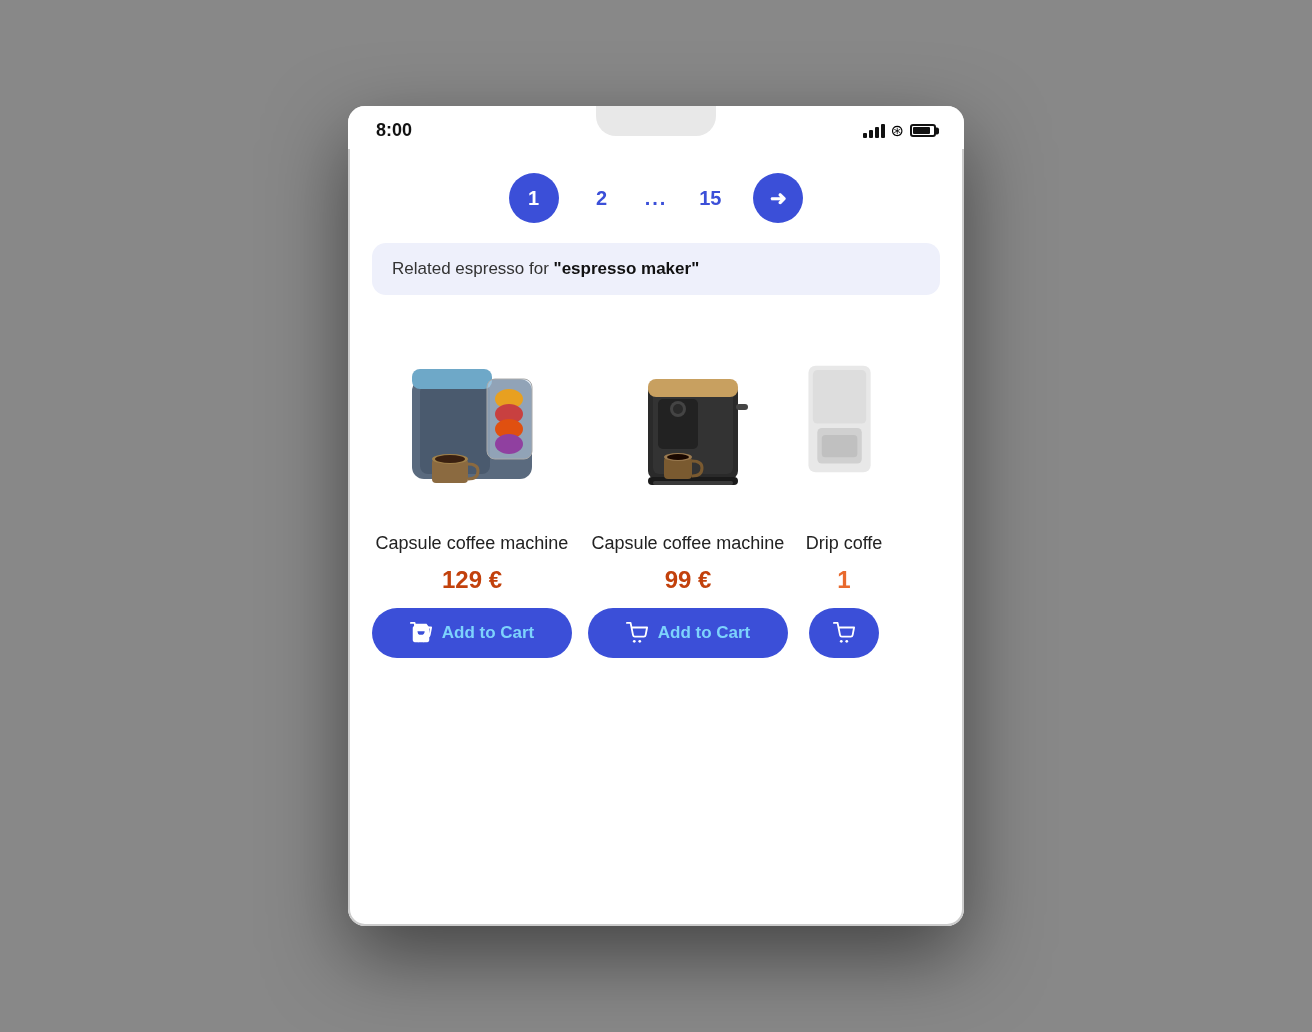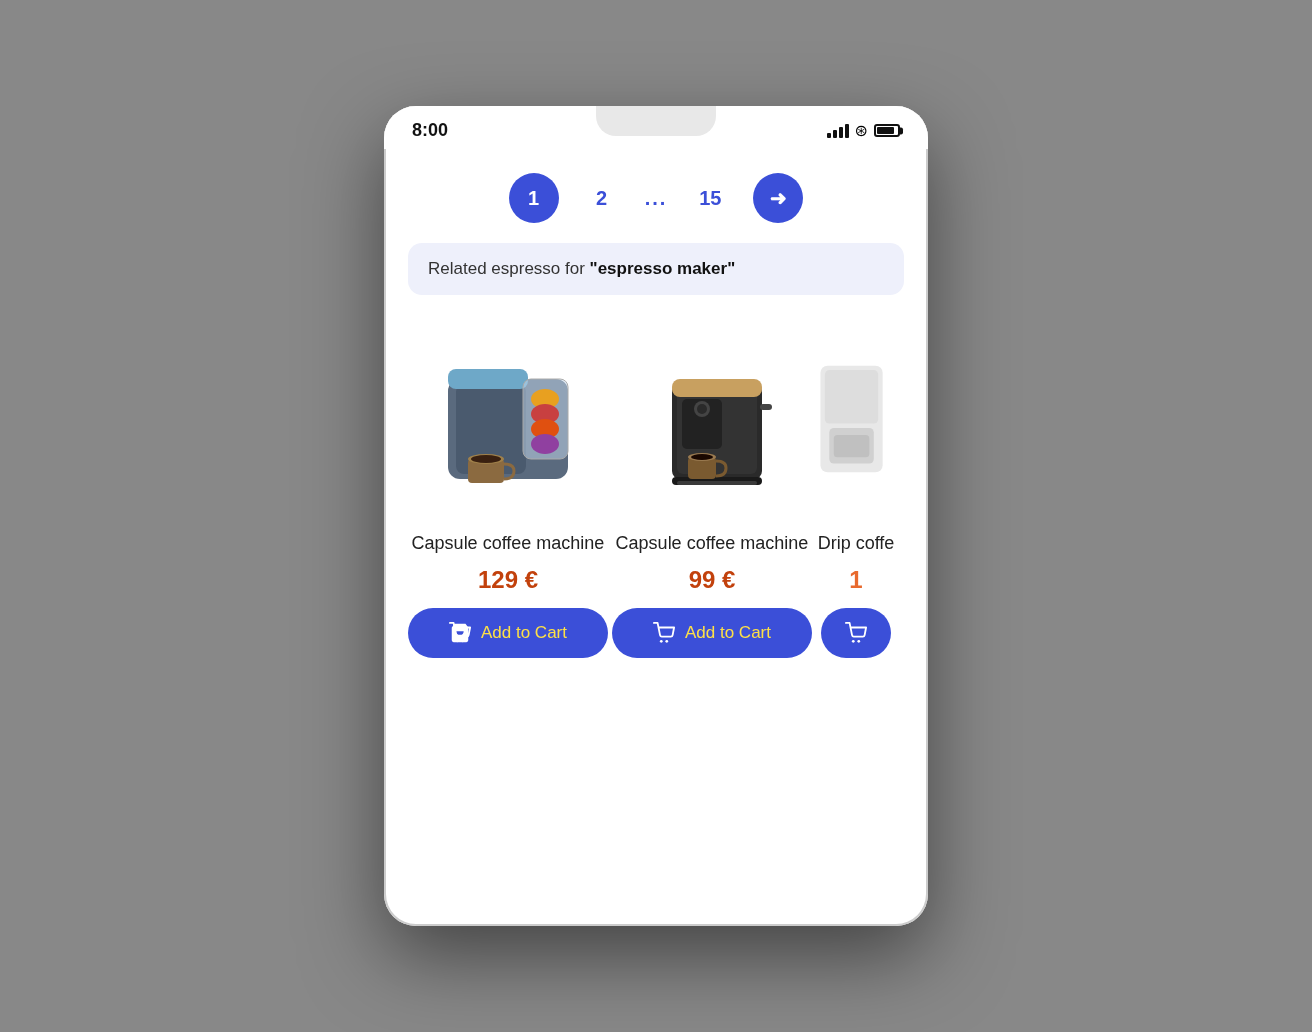--- a/index.html
+++ b/index.html
@@ -7,24 +7,24 @@
     body {
       background: #888;
       display: flex;
       justify-content: center;
       align-items: center;
       min-height: 100vh;
       font-family: -apple-system, BlinkMacSystemFont, 'Segoe UI', sans-serif;
     }
 
     .phone-frame {
-      width: 544px;
+      width: 616px;
       min-height: 820px;
       background: #fff;
-      border-radius: 32px;
+      border-radius: 17px;
       box-shadow: 0 30px 80px rgba(0,0,0,0.5), inset 0 0 0 2px #ccc;
       overflow: hidden;
       position: relative;
     }
 
     
     .status-bar {
       display: flex;
       justify-content: space-between;
       align-items: center;
@@ -112,21 +112,21 @@
     }
 
     .related-label strong {
       font-weight: 800;
       color: #111;
     }
 
     
     .products-scroll {
       display: flex;
-      gap: 4px;
+      gap: 16px;
       padding: 0 24px 32px 24px;
       overflow-x: auto;
       scrollbar-width: none;
       align-items: center;
     }
 
     .products-scroll::-webkit-scrollbar {
       display: none;
     }
 
@@ -164,26 +164,26 @@
 
     .product-price {
       font-size: 24px;
       font-weight: 700;
       color: #c2410c;
       margin-bottom: 14px;
     }
 
     .add-to-cart-btn {
       background: #3b4fd8;
-      color: #fde047;
+      color: #7dd3fc;
       border: none;
       border-radius: 50px;
       padding: 14px 24px;
       font-size: 17px;
-      font-weight: 400;
+      font-weight: 700;
       display: flex;
       align-items: center;
       gap: 10px;
       cursor: pointer;
       width: 100%;
       justify-content: center;
     }
 
     .cart-icon-svg {
       width: 22px;

